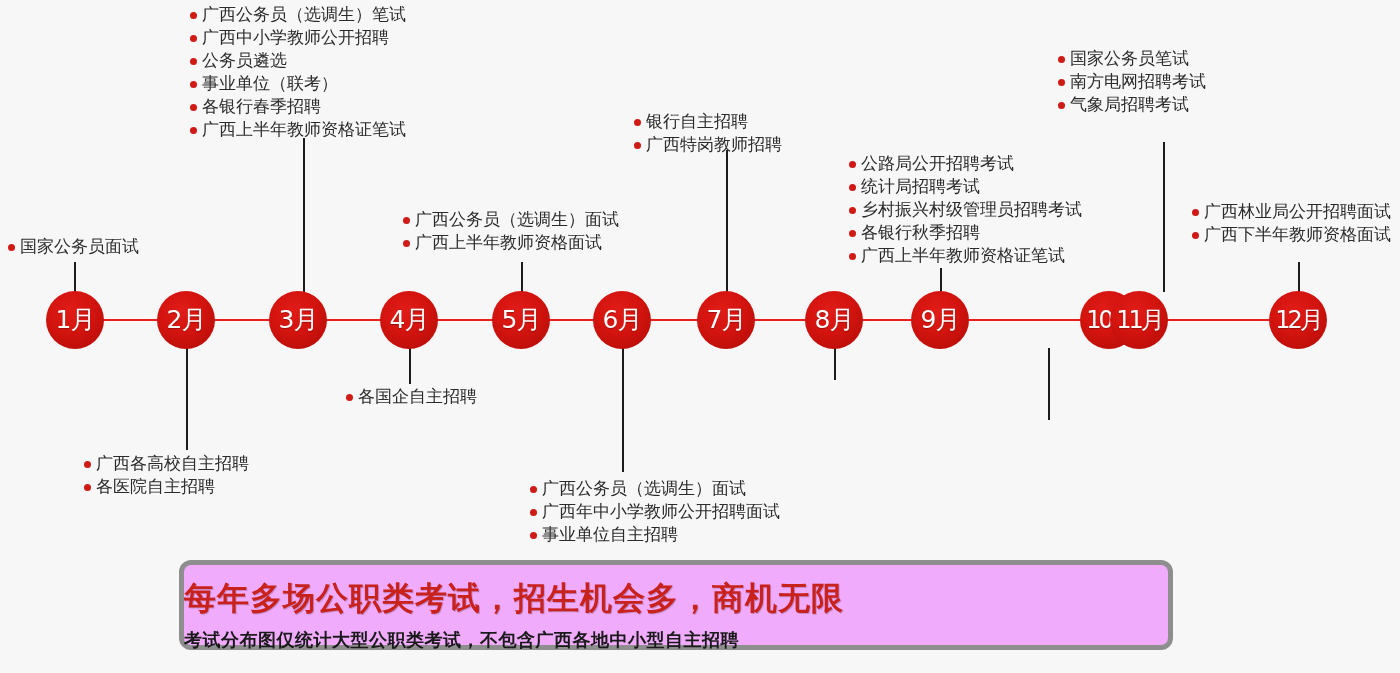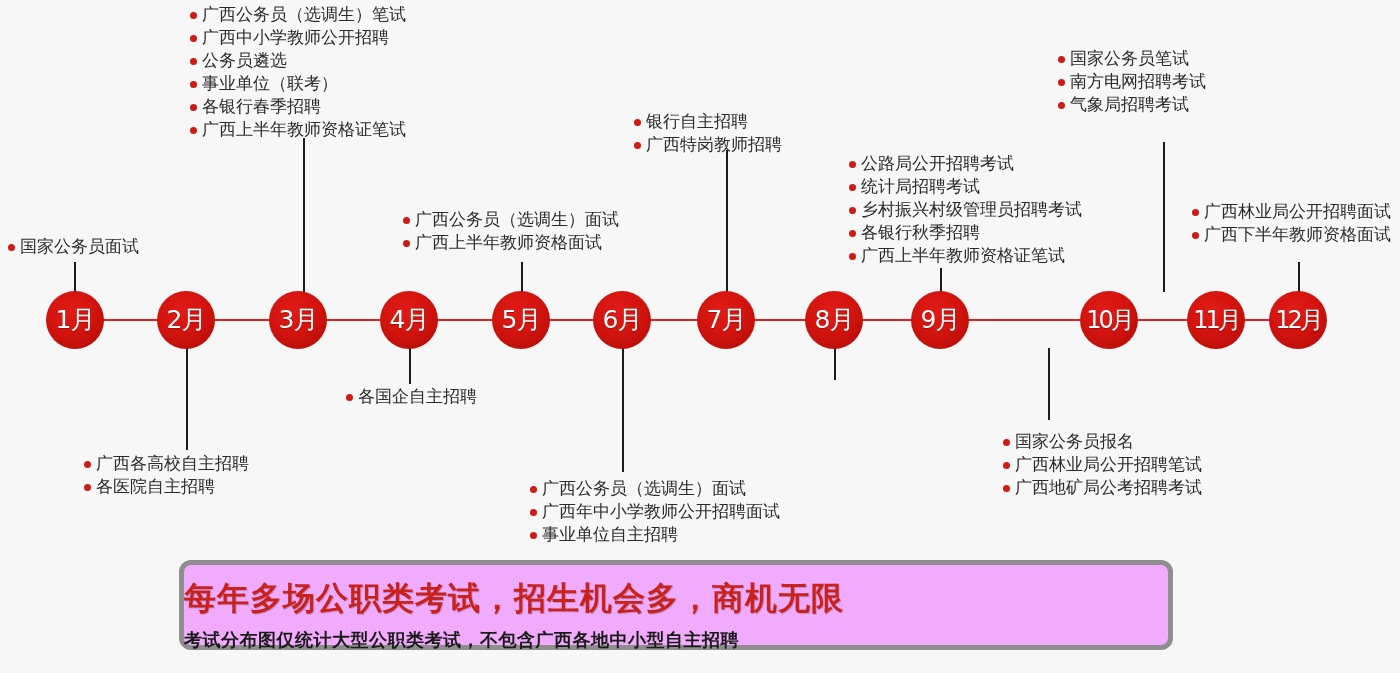--- a/index.html
+++ b/index.html
@@ -124,21 +124,21 @@
   <div class="month-node" style="left:75px;  top:320px;">1月</div>
   <div class="month-node" style="left:186px; top:320px;">2月</div>
   <div class="month-node" style="left:298px; top:320px;">3月</div>
   <div class="month-node" style="left:409px; top:320px;">4月</div>
   <div class="month-node" style="left:521px; top:320px;">5月</div>
   <div class="month-node" style="left:622px; top:320px;">6月</div>
   <div class="month-node" style="left:726px; top:320px;">7月</div>
   <div class="month-node" style="left:834px; top:320px;">8月</div>
   <div class="month-node" style="left:940px; top:320px;">9月</div>
   <div class="month-node wide" style="left:1048px; top:320px;margin-left:32px;">10月</div>
-  <div class="month-node wide" style="left:1216px; top:320px;">11月</div>
+  <div class="month-node wide" style="left:1139px; top:320px;">11月</div>
   <div class="month-node wide" style="left:1298px; top:320px;">12月</div>
 
   <div class="stem" style="left:74px;   top:262px; height:30px;"></div>
   <div class="stem" style="left:303px;  top:138px; height:154px;"></div>
   <div class="stem" style="left:521px;  top:262px; height:30px;"></div>
   <div class="stem" style="left:726px;  top:150px; height:142px;"></div>
   <div class="stem" style="left:940px;  top:268px; height:24px;"></div>
   <div class="stem" style="left:1163px; top:142px; height:150px;"></div>
   <div class="stem" style="left:1298px; top:262px; height:30px;"></div>
 
@@ -254,34 +254,20 @@
     <div class="label-item">
       <span class="bullet"></span>
       <span>各银行秋季招聘</span>
     </div>
     <div class="label-item">
       <span class="bullet"></span>
       <span>广西上半年教师资格证笔试</span>
     </div>
   </div>
 
-  <div class="label-block" style="left:1003px; top:430px;">
-    <div class="label-item">
-      <span class="bullet"></span>
-      <span>国家公务员报名</span>
-    </div>
-    <div class="label-item">
-      <span class="bullet"></span>
-      <span>广西林业局公开招聘笔试</span>
-    </div>
-    <div class="label-item">
-      <span class="bullet"></span>
-      <span>广西地矿局公考招聘考试</span>
-    </div>
-  </div>
 
   <div class="label-block" style="left:1058px; top:47px;">
     <div class="label-item">
       <span class="bullet"></span>
       <span>国家公务员笔试</span>
     </div>
     <div class="label-item">
       <span class="bullet"></span>
       <span>南方电网招聘考试</span>
     </div>

